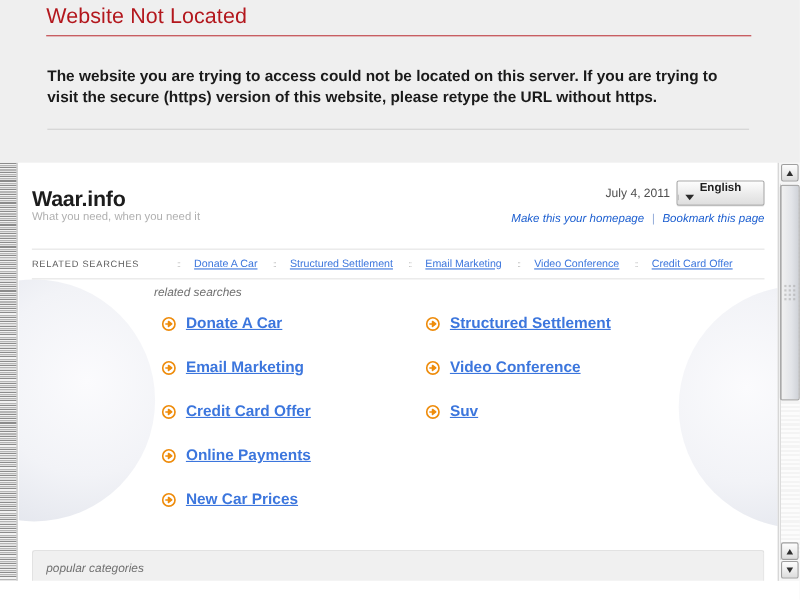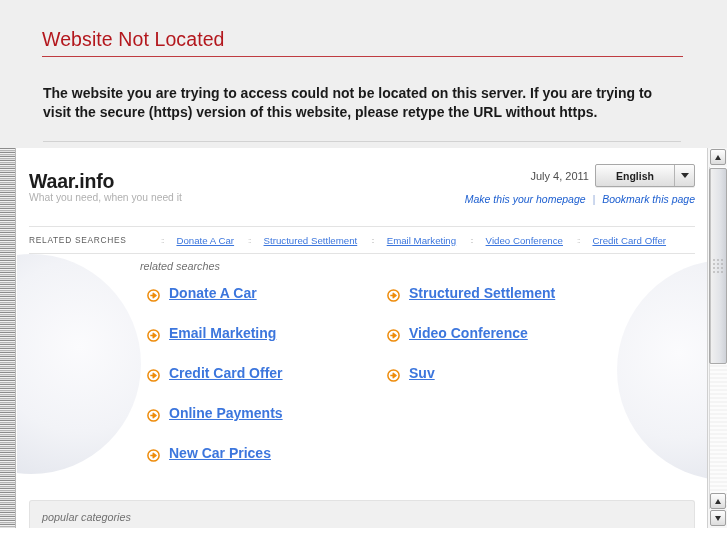--- a/index.html
+++ b/index.html
@@ -9,21 +9,20 @@
     background: #efefef;
     font-family: "Liberation Sans", sans-serif;
   }
 
   
   #error-panel {
     position: absolute; left: 0; top: 0;
     width: 579px; height: 148px;
     background: #efefef;
     box-sizing: border-box;
-    margin-top: 24px;
   }
   #error-title {
     position: absolute; left: 42px; top: 4px;
     font-size: 19.5px;
     color: #b3171d;
     font-weight: normal;
     letter-spacing: 0.1px;
     white-space: nowrap;
   }
   #error-title-rule {
@@ -117,20 +116,21 @@
     font-size: 11px; color: #4e4e4e; white-space: nowrap;
   }
   #lang-select {
     display: flex; align-items: stretch;
     height: 21px;
     border: 1px solid #a8a8a8;
     border-radius: 2px;
     background: linear-gradient(to bottom, #fdfdfd 0%, #ececec 52%, #dedede 100%);
     box-shadow: 0 1px 0 rgba(0,0,0,0.08);
     overflow: hidden;
+    flex-direction: column;
   }
   #lang-label {
     display: flex; align-items: center; justify-content: center;
     min-width: 62px; padding: 0 8px;
     font-size: 10.5px; font-weight: bold; color: #1e1e1e;
     white-space: nowrap;
   }
   #lang-arrow-box {
     display: flex; align-items: center; justify-content: center;
     width: 19px;

